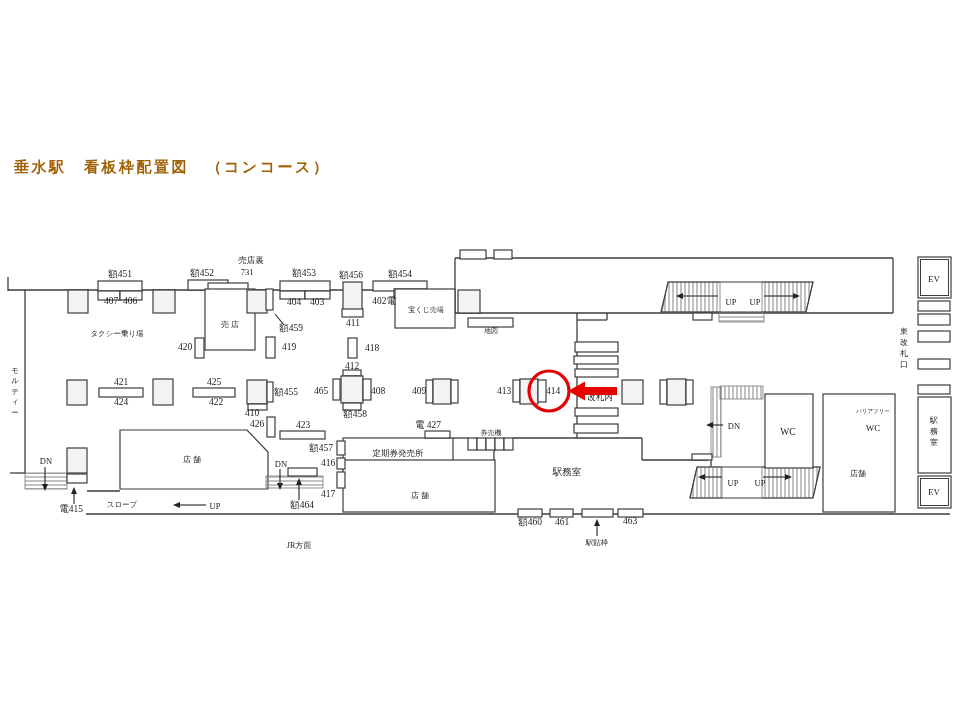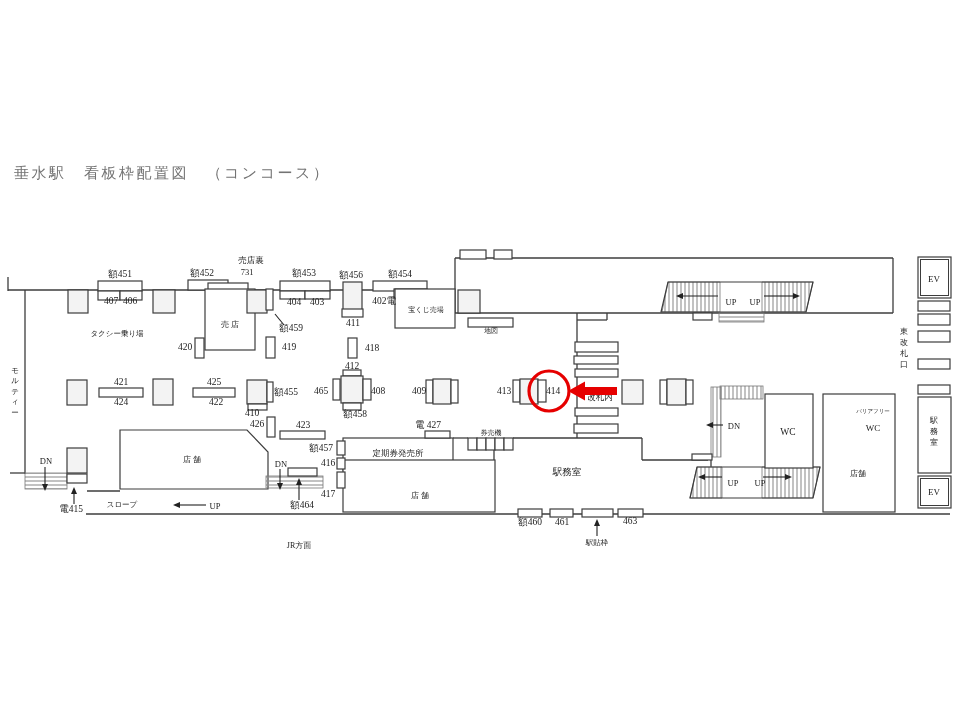--- a/index.html
+++ b/index.html
@@ -1,19 +1,19 @@
 <!DOCTYPE html>
 <html><head>
 <meta charset="utf-8">
 <style>
   html,body{margin:0;padding:0;background:#ffffff;}
   body{width:960px;height:720px;position:relative;overflow:hidden;
        font-family:"Liberation Serif","DejaVu Serif",serif;}
-  .title{position:absolute;left:14px;top:164px;font-size:15px;font-weight:400;
-         letter-spacing:2.5px;color:#737373;white-space:pre;}
+  .title{position:absolute;left:14px;top:158px;font-size:15px;font-weight:700;
+         letter-spacing:2.5px;color:#a16207;white-space:pre;}
   svg{position:absolute;left:0;top:0;}
   svg text{font-family:"Liberation Serif","DejaVu Serif",serif;fill:#1b1b1b;}
 </style>
 </head>
 <body>
 
 <div class="title">垂水駅　看板枠配置図　（コンコース）</div>
 
 <svg id="diagram" width="960" height="720" viewBox="0 0 960 720" xmlns="http://www.w3.org/2000/svg">
     <defs>

